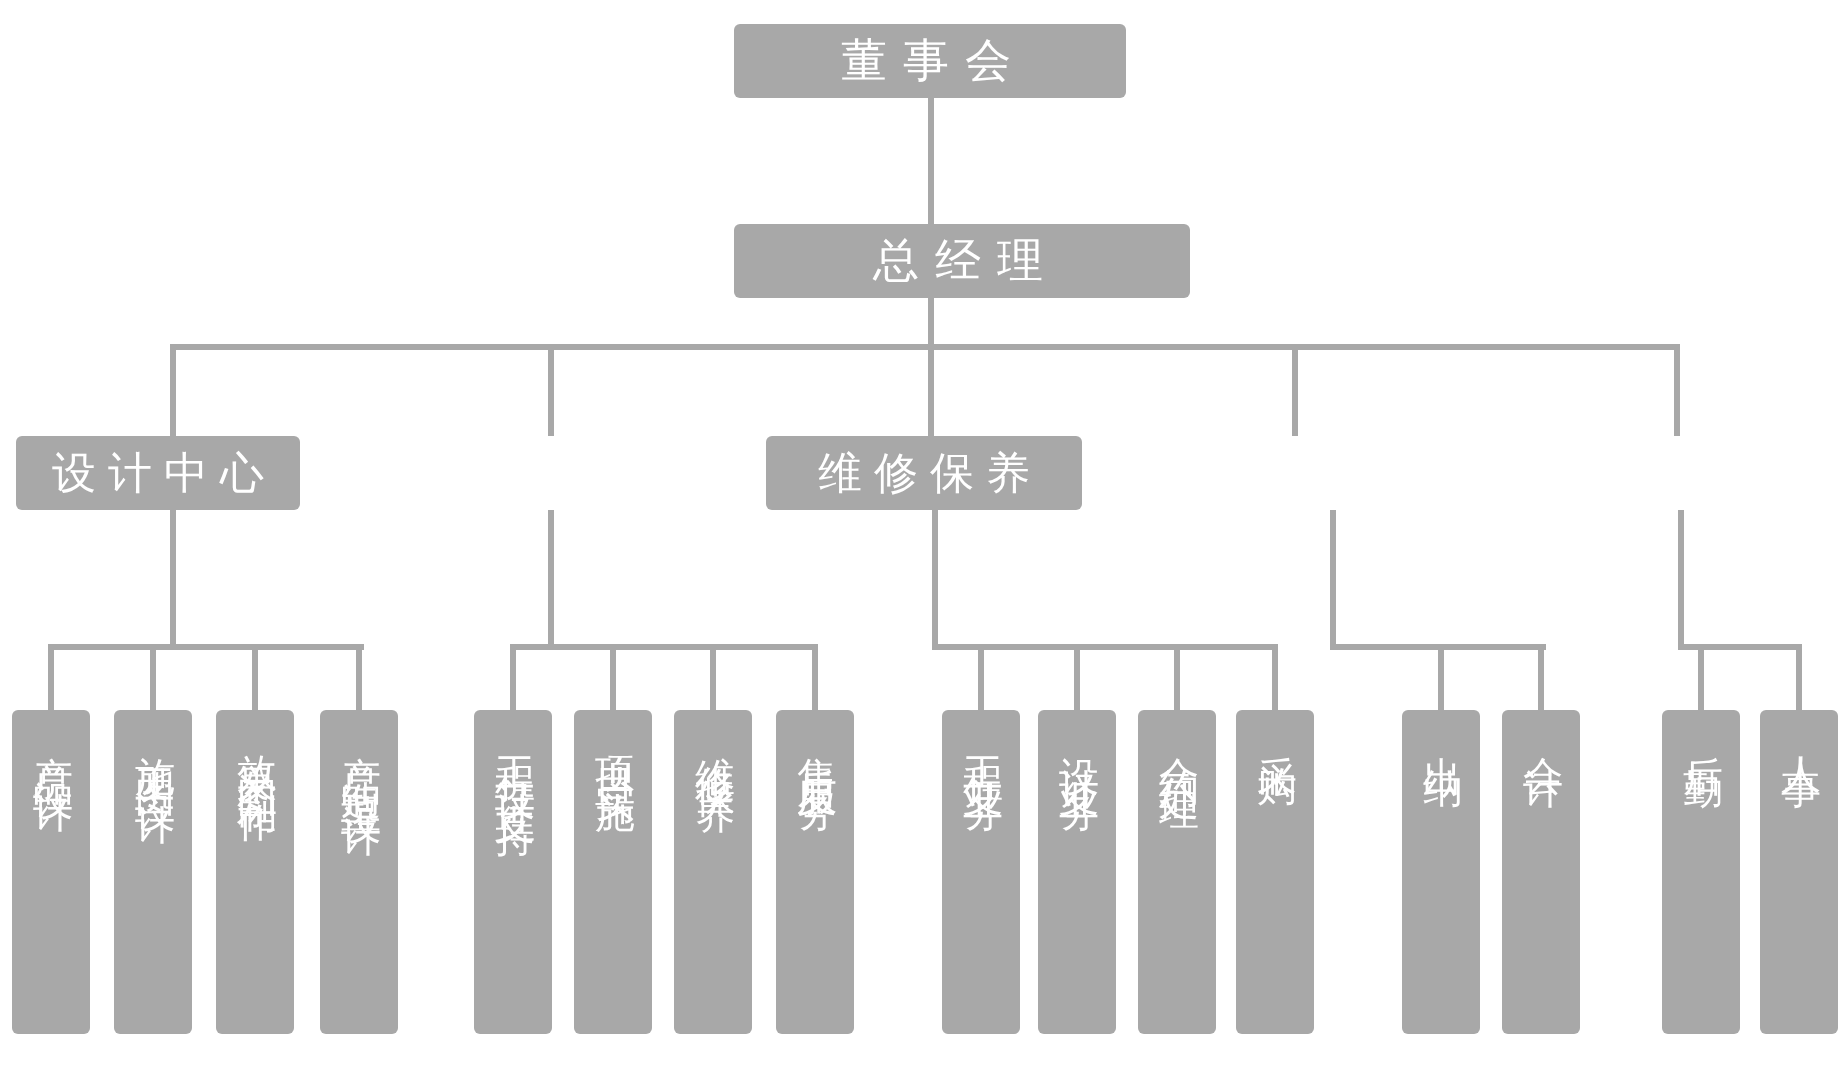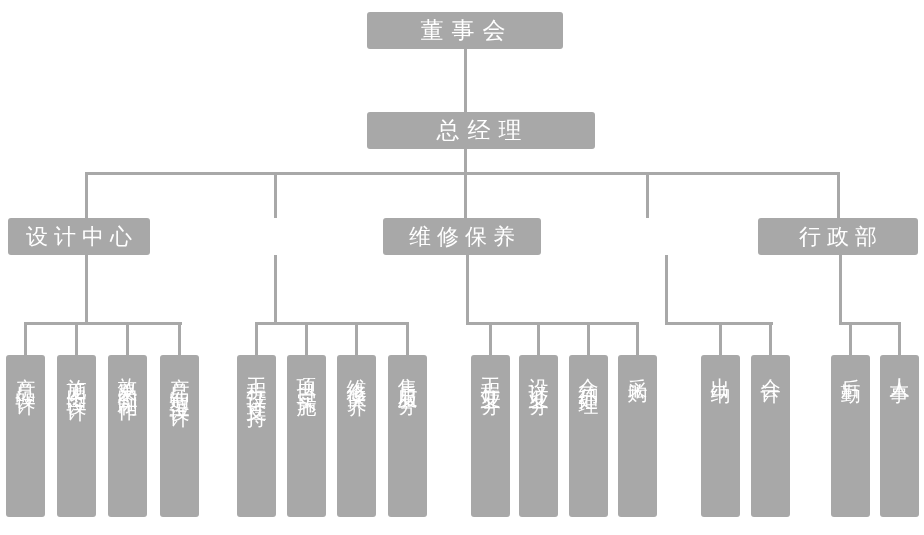--- a/index.html
+++ b/index.html
@@ -46,21 +46,20 @@
 </head>
 <body>
 
 <div class="stage">
 
   <div class="box top" style="left:367px; top:12px; width:196px;">董事会</div>
   <div class="box top" style="left:367px; top:112px; width:228px;">总经理</div>
 
   <div class="box dept" style="left:8px;   top:218px; width:142px;">设计中心</div>
   <div class="box dept" style="left:383px; top:218px; width:158px;">维修保养</div>
-  <div class="box dept" style="left:758px; top:218px; width:160px;">行政部</div>
 
   <div class="vnode" style="left:6px;   top:355px;">产品设计</div>
   <div class="vnode" style="left:57px;  top:355px;">施工图设计</div>
   <div class="vnode" style="left:108px; top:355px;">效果图制作</div>
   <div class="vnode" style="left:160px; top:355px;">产品造型设计</div>
 
   <div class="vnode" style="left:237px; top:355px;">工程设计支持</div>
   <div class="vnode" style="left:287px; top:355px;">项目实施</div>
   <div class="vnode" style="left:337px; top:355px;">维修保养</div>
   <div class="vnode" style="left:388px; top:355px;">售后服务</div>

